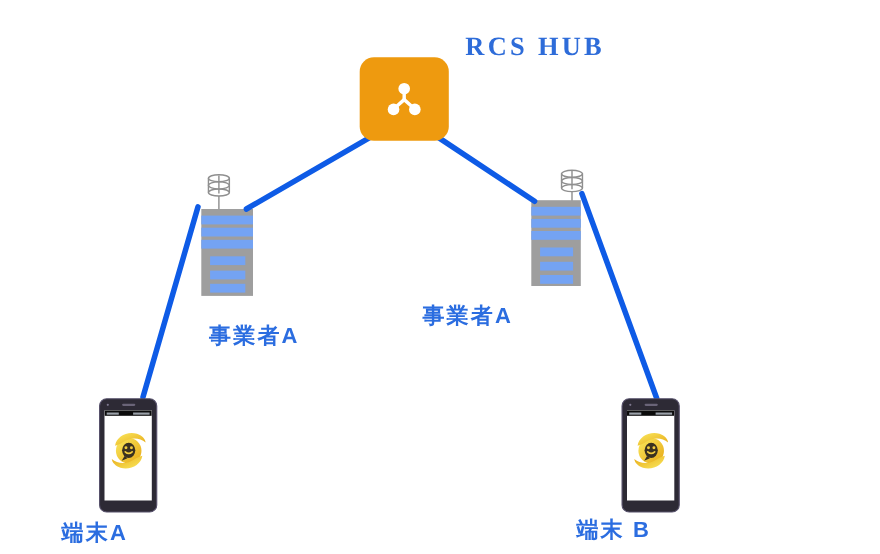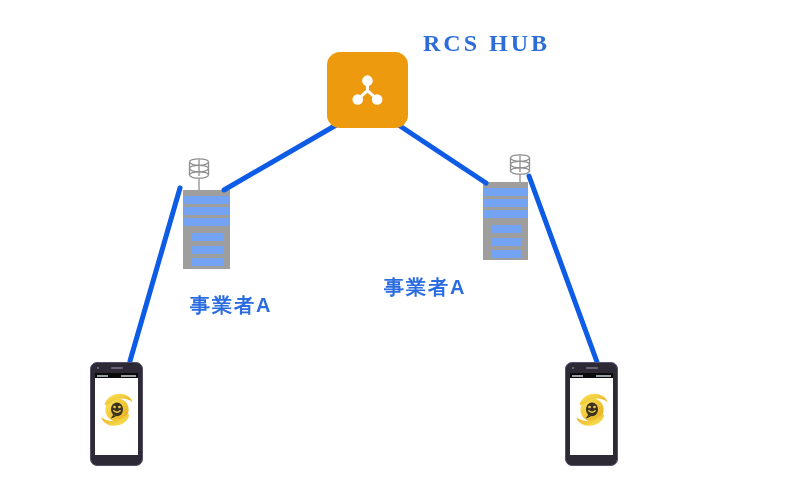--- a/index.html
+++ b/index.html
@@ -200,14 +200,16 @@
         <use href="#swirl-tail" transform="rotate(180 24 25)"></use>
         <ellipse cx="24" cy="24.5" rx="8" ry="9.3" fill="#3a3120"></ellipse>
         <path d="M19 31.5 L15.5 37 L22.5 34 Z" fill="#3a3120"></path>
         <circle cx="20.7" cy="21.3" r="1.8" fill="#f2cc3e"></circle>
         <circle cx="27.3" cy="21.3" r="1.8" fill="#f2cc3e"></circle>
         <path d="M19.8 26.3 Q24 30.2 28.2 26.3" stroke="#f2cc3e" stroke-width="2" fill="none" stroke-linecap="round"></path>
       </svg>
     </div>
   </div>
 
+  <div class="device-label device-label-a">端末A</div>
+  <div class="device-label device-label-b">端末 B</div>
 
 </div>
 
 </body></html>

